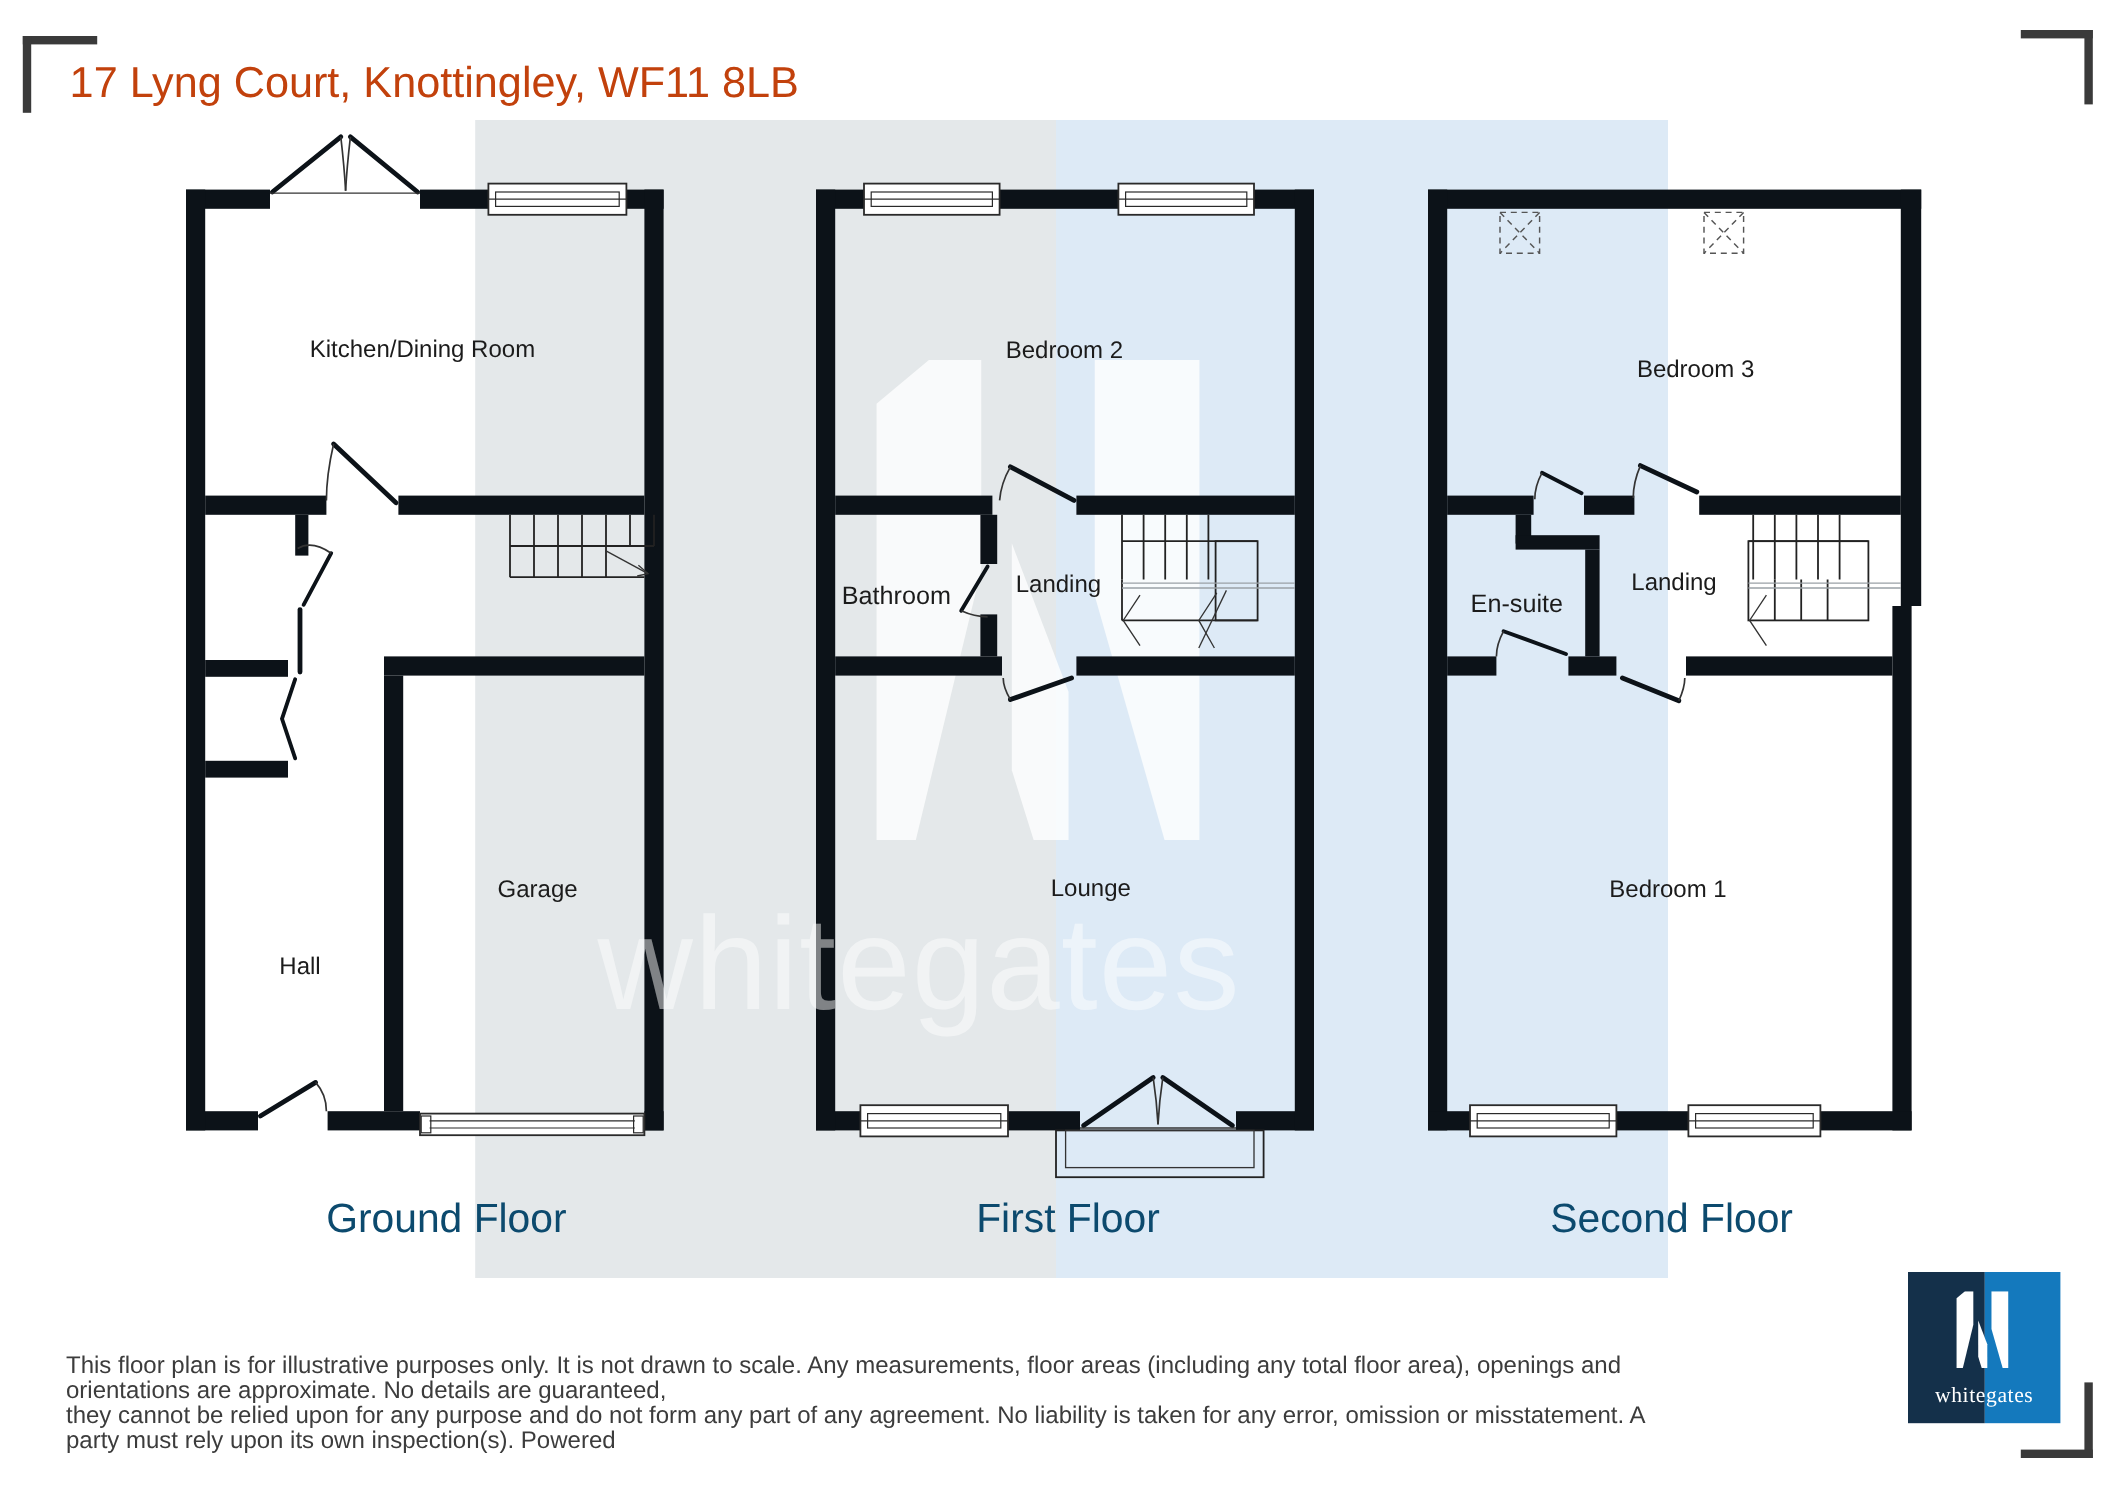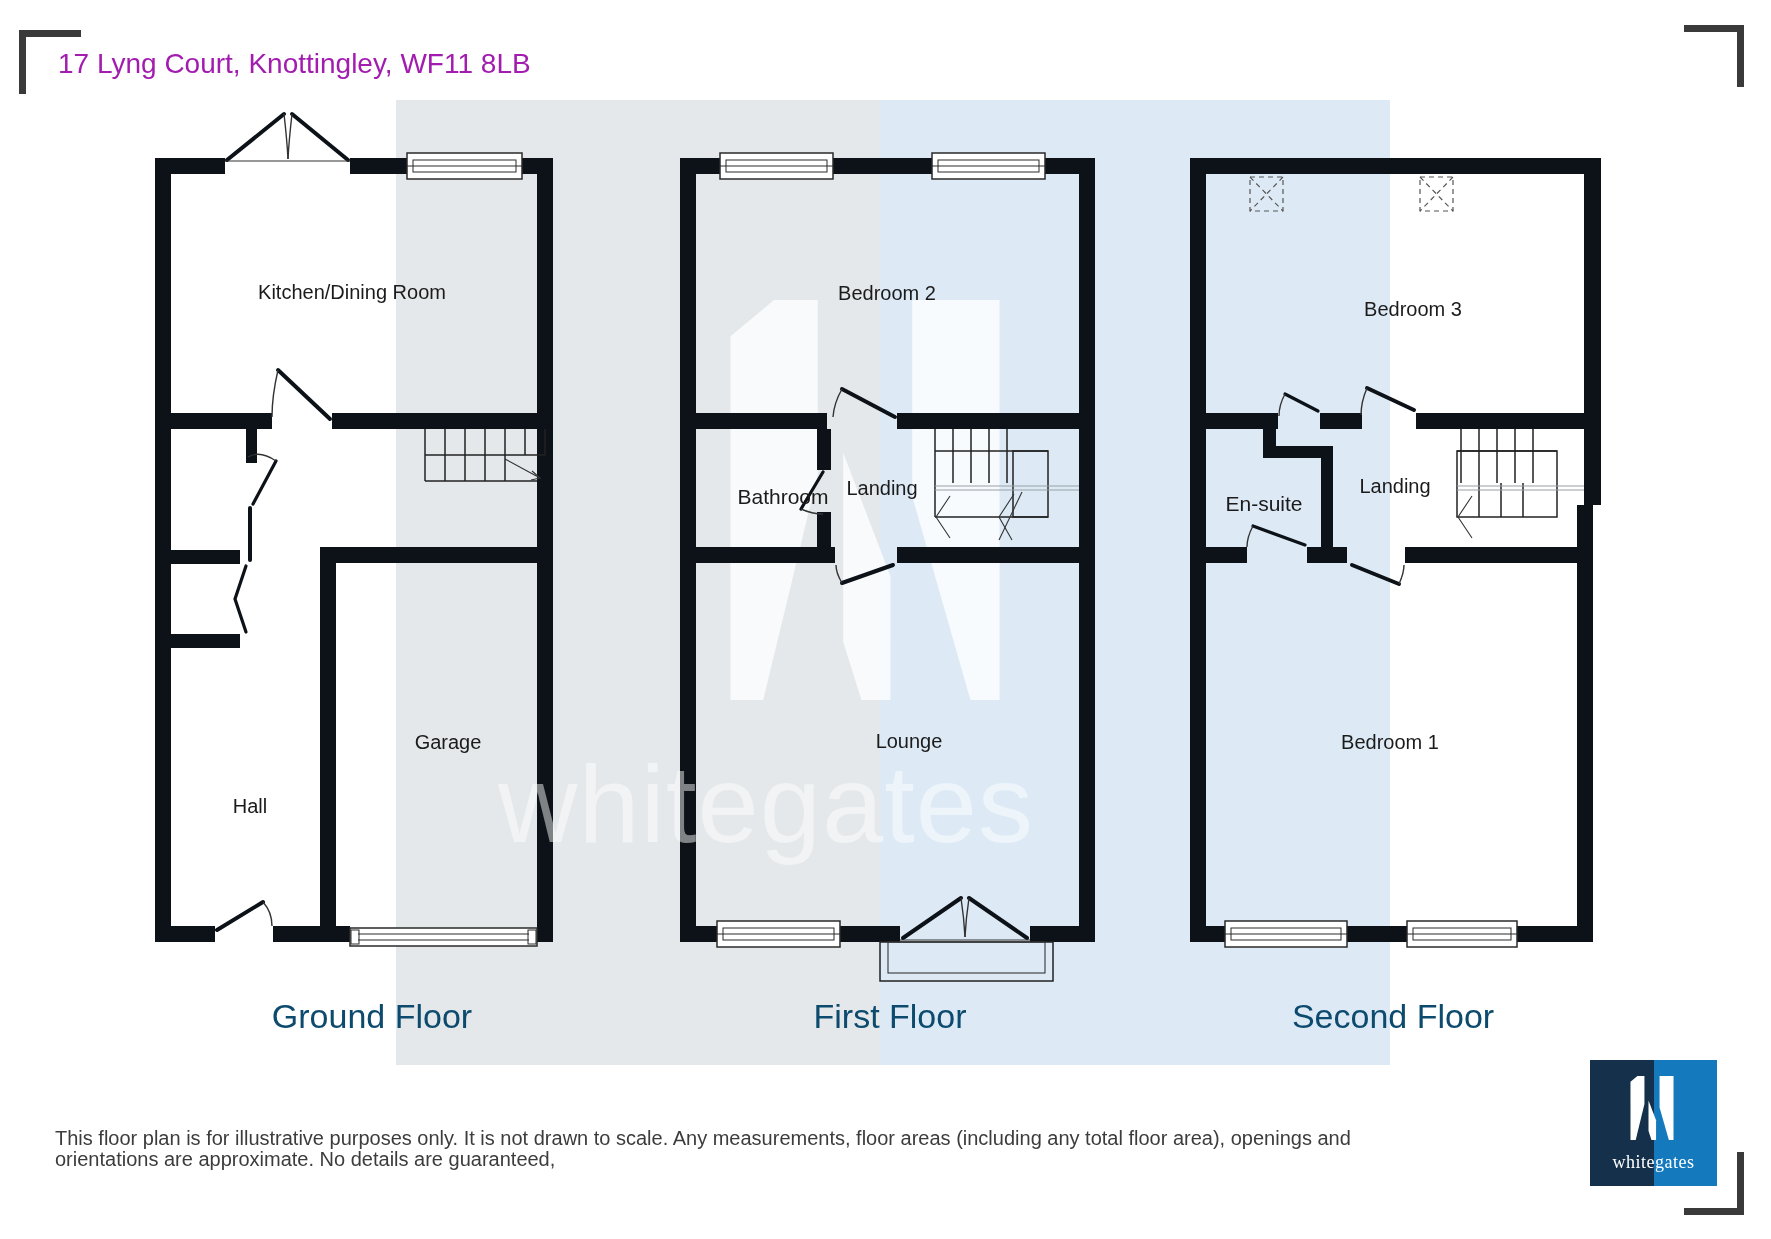--- a/index.html
+++ b/index.html
@@ -20,21 +20,21 @@
   .leaf3{stroke:#0c1218;stroke-width:3.2;stroke-linecap:round;}
   .arc{fill:none;stroke:#333;stroke-width:1.4;}
   .thin{fill:none;stroke:#222;stroke-width:1.5;}
   .thin2{fill:none;stroke:#333;stroke-width:1.1;}
   .gray{fill:none;stroke:#9aa0a6;stroke-width:1.1;}
   .win{fill:#ffffff;stroke:#2a2a2a;stroke-width:1.5;}
   .winin{fill:none;stroke:#2a2a2a;stroke-width:1;}
   .dash{fill:none;stroke:#555;stroke-width:1.2;stroke-dasharray:5 4;}
   .bracket{fill:#3a3a3a;}
   
-  .title{position:absolute;left:58px;top:48px;font-size:28px;color:#a21caf;z-index:4;}
+  .title{position:absolute;left:58px;top:48px;font-size:36px;color:#c2410c;z-index:4;}
   .room{position:absolute;transform:translate(-50%,-50%);font-size:20px;color:#1b1b1b;
         white-space:nowrap;z-index:4;}
   .room.small{font-size:21px;}
   .floorlabel{position:absolute;transform:translate(-50%,-50%);font-size:34px;color:#0c4a6e;
         white-space:nowrap;z-index:4;}
   .disclaimer{position:absolute;left:55px;top:1128px;width:1330px;z-index:4;
         font-size:20px;line-height:21px;color:#3c3c3c;}
   
   .logo{position:absolute;left:1590px;top:1060px;width:127px;height:126px;z-index:5;}
   .logo .half-l{position:absolute;left:0;top:0;width:64px;height:126px;background:#14304a;}
@@ -253,35 +253,36 @@
 
 <div class="wtext">whitegates</div>
 
 <div class="title">17 Lyng Court, Knottingley, WF11 8LB</div>
 
 <div class="room" style="left:352px;top:292px;">Kitchen/Dining Room</div>
 <div class="room" style="left:250px;top:806px;text-align:center;">Hall</div>
 <div class="room" style="left:448px;top:742px;">Garage</div>
 
 <div class="room" style="left:887px;top:293px;">Bedroom 2</div>
-<div class="room small" style="left:747px;top:497px;margin-left:36px;">Bathroom</div>
+<div class="room small" style="left:747px;top:497px;">Bathroom</div>
 <div class="room" style="left:882px;top:488px;">Landing</div>
 <div class="room" style="left:909px;top:741px;">Lounge</div>
 
 <div class="room" style="left:1397px;top:309px;margin-left:16px;">Bedroom 3</div>
 <div class="room small" style="left:1264px;top:504px;">En-suite</div>
 <div class="room" style="left:1395px;top:486px;">Landing</div>
 <div class="room" style="left:1390px;top:742px;">Bedroom 1</div>
 
 <div class="floorlabel" style="left:372px;top:1016px;">Ground Floor</div>
 <div class="floorlabel" style="left:890px;top:1016px;">First Floor</div>
 <div class="floorlabel" style="left:1393px;top:1016px;">Second Floor</div>
 
 <div class="disclaimer">
   <div>This floor plan is for illustrative purposes only. It is not drawn to scale. Any measurements, floor areas (including any total floor area), openings and orientations are approximate. No details are guaranteed,</div>
+  <div>they cannot be relied upon for any purpose and do not form any part of any agreement. No liability is taken for any error, omission or misstatement. A party must rely upon its own inspection(s). Powered</div>
 </div>
 
 <div class="logo">
   <div class="half-l"></div>
   <div class="half-r"></div>
   <svg class="wglyph" width="58" height="64" viewBox="0 0 78 110">
     <g fill="#ffffff">
       <path d="M2 10 L14 0 H26 V48 L11 110 H2 Z"></path>
       <path d="M33 42 L46 76 V110 H38 L33 94 Z"></path>
       <path d="M52 0 H76 V110 H68 L52 54 Z"></path>

